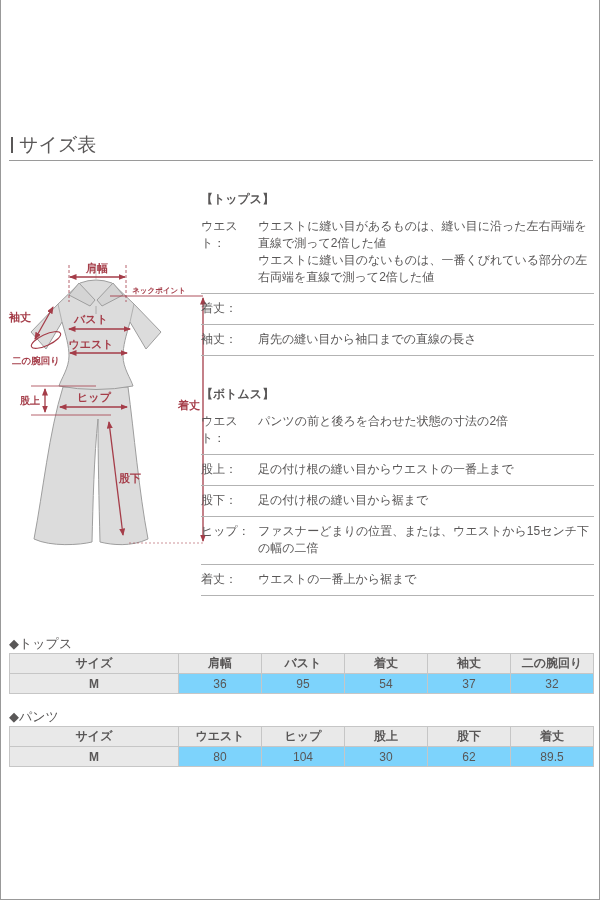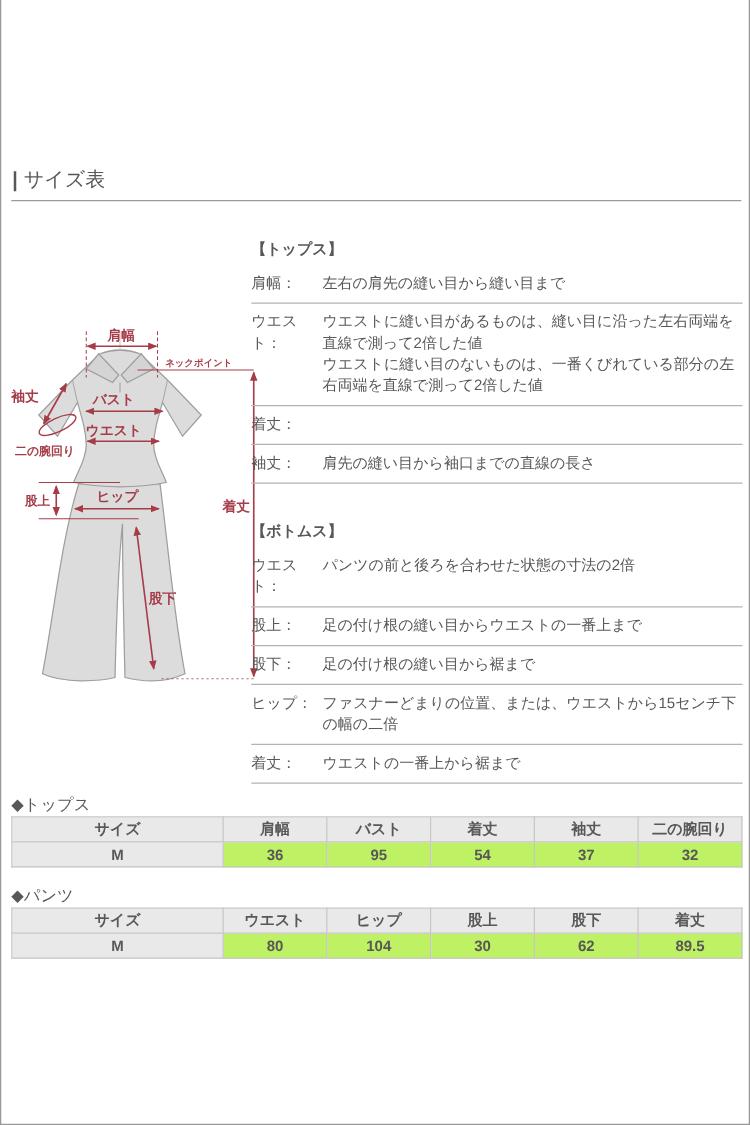--- a/index.html
+++ b/index.html
@@ -5,21 +5,21 @@
   html,body{margin:0;padding:0;background:#fff;}
   .frame{
     position:relative;width:600px;height:900px;background:#fff;
     box-sizing:border-box;
     border-left:1px solid #999;border-right:1px solid #999;border-bottom:1px solid #999;
     font-family:"Liberation Sans","DejaVu Sans",sans-serif;
     color:#595757;overflow:hidden;
   }
   .page-title{
     position:absolute;left:10px;top:137px;
-    font-size:16px;line-height:16px;color:#595757;
+    font-size:19px;line-height:16px;color:#595757;
     border-left:2px solid #595757;padding-left:6px;
   }
   .title-rule{
     position:absolute;left:8px;top:160px;width:584px;height:0;
     border-top:1px solid #9a9a9a;
   }
   .figure-wrap{position:absolute;left:5px;top:252px;width:205px;height:300px;}
   .ann-text{font-family:"Liberation Sans","DejaVu Sans",sans-serif;font-weight:bold;}
   .defs{
     position:absolute;left:200px;top:191px;width:393px;
@@ -42,21 +42,21 @@
     font-size:12px;color:#595757;table-layout:fixed;
   }
   .size-table-tops{top:653px;}
   .size-table-pants{top:726px;}
   .size-table th,.size-table td{
     border:1px solid #c6c6c6;height:19px;text-align:center;
     padding:0;vertical-align:middle;
   }
   .size-table thead th{background:#e9e9e9;font-weight:bold;}
   .size-table tbody th{background:#e9e9e9;font-weight:bold;}
-  .size-table tbody td{background:#bef264;font-weight:bold;}
+  .size-table tbody td{background:#7dd3fc;font-weight:normal;}
 </style>
 </head>
 <body>
 
 <div class="frame">
 
   <div class="page-title">サイズ表</div>
   <div class="title-rule"></div>
 
   <div class="figure-wrap">
@@ -111,24 +111,20 @@
         <text x="113" y="230" font-size="11" text-anchor="start">股下</text>
       </g>
     </svg>
   </div>
 
   <div class="defs">
 
     <div>
       <div class="defs-heading">【トップス】</div>
 
-      <div class="def-row">
-        <span class="def-term">肩幅：</span>
-        <span class="def-desc">左右の肩先の縫い目から縫い目まで</span>
-      </div>
 
 
       <div class="def-row">
         <span class="def-term">ウエスト：</span>
         <span class="def-desc">
           <div>ウエストに縫い目があるものは、縫い目に沿った左右両端を直線で測って2倍した値</div>
           <div>ウエストに縫い目のないものは、一番くびれている部分の左右両端を直線で測って2倍した値</div>
         </span>
       </div>
 

